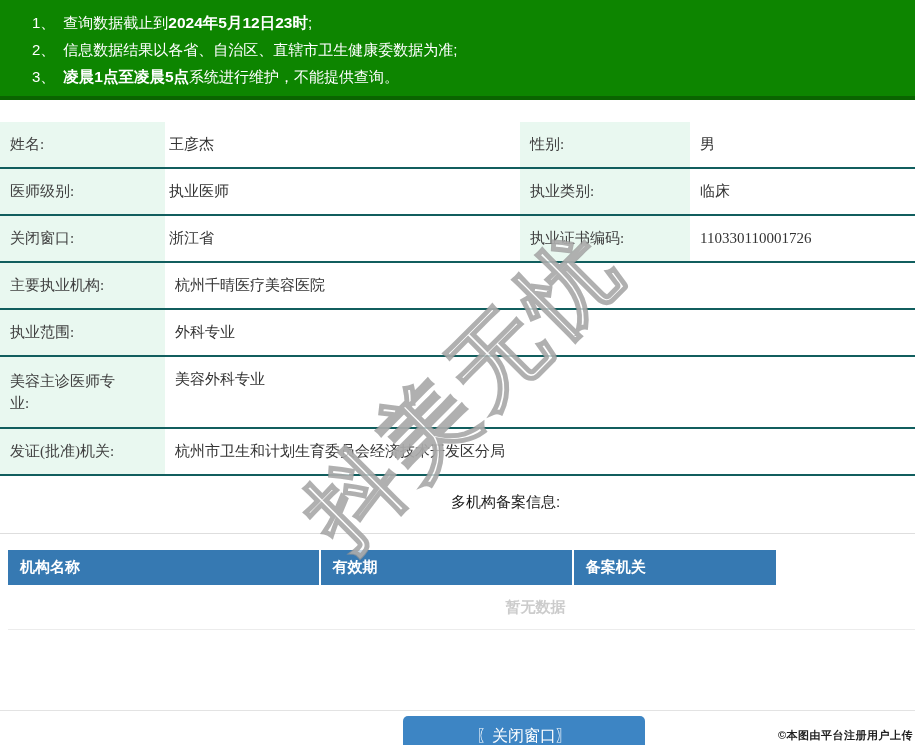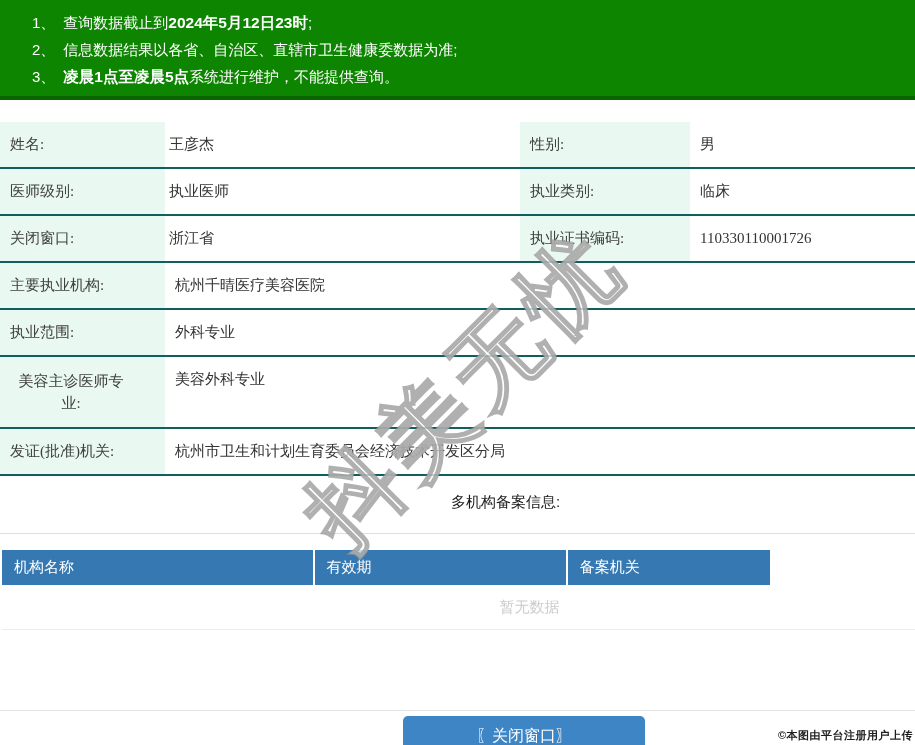--- a/index.html
+++ b/index.html
@@ -20,28 +20,28 @@
   .irow { height:47px; }
   .irow.tall { height:72px; }
   .cell { display:flex; align-items:center; font-size:15px; color:#333; }
   .irow.tall .cell { align-items:flex-start; padding-top:13px; }
   .lbl { background:#e9f8f0; color:#404040; padding-left:10px; }
   .lbl1 { width:165px; }
   .val1 { width:355px; padding-left:4px; background:#fff; }
   .lbl2 { width:170px; }
   .val2 { width:225px; padding-left:10px; background:#fff; }
   .valwide { width:750px; padding-left:10px; background:#fff;text-align:center; }
-  .lbl.wrap { padding-right:33px; line-height:22px;text-align:center; }
+  .lbl.wrap { padding-right:33px; line-height:22px; }
 
   
   .filing-title { position:absolute; top:493px; left:0; width:915px;
     padding-left:96px; text-align:center; font-size:15px; font-weight:normal; color:#1a1a1a; }
   .sep-light { position:absolute; top:533px; left:0; width:915px; border-top:1px solid #dedede; }
 
-  .ftable { position:absolute; top:550px; left:2px; width:768px; }
+  .ftable { position:absolute; top:550px; left:8px; width:768px;font-weight:bold; }
   .fhead { display:flex; height:35px; background:#3679b2; }
   .fhead .hcell { display:flex; align-items:center; padding-left:12px;
     color:#fff; font-size:15px; }
   .hc1 { width:372px; border-right:2px solid #fff; }
   .hc2 { width:301px; border-right:2px solid #fff; }
   .hc3 { width:240px; }
   .fempty { height:45px; display:flex; align-items:center; width:915px;
     border-bottom:1px solid #ececec; }
   .fempty span { display:block; width:100%; padding-left:140px; text-align:center;
     color:#cccccc; font-size:15px; }

